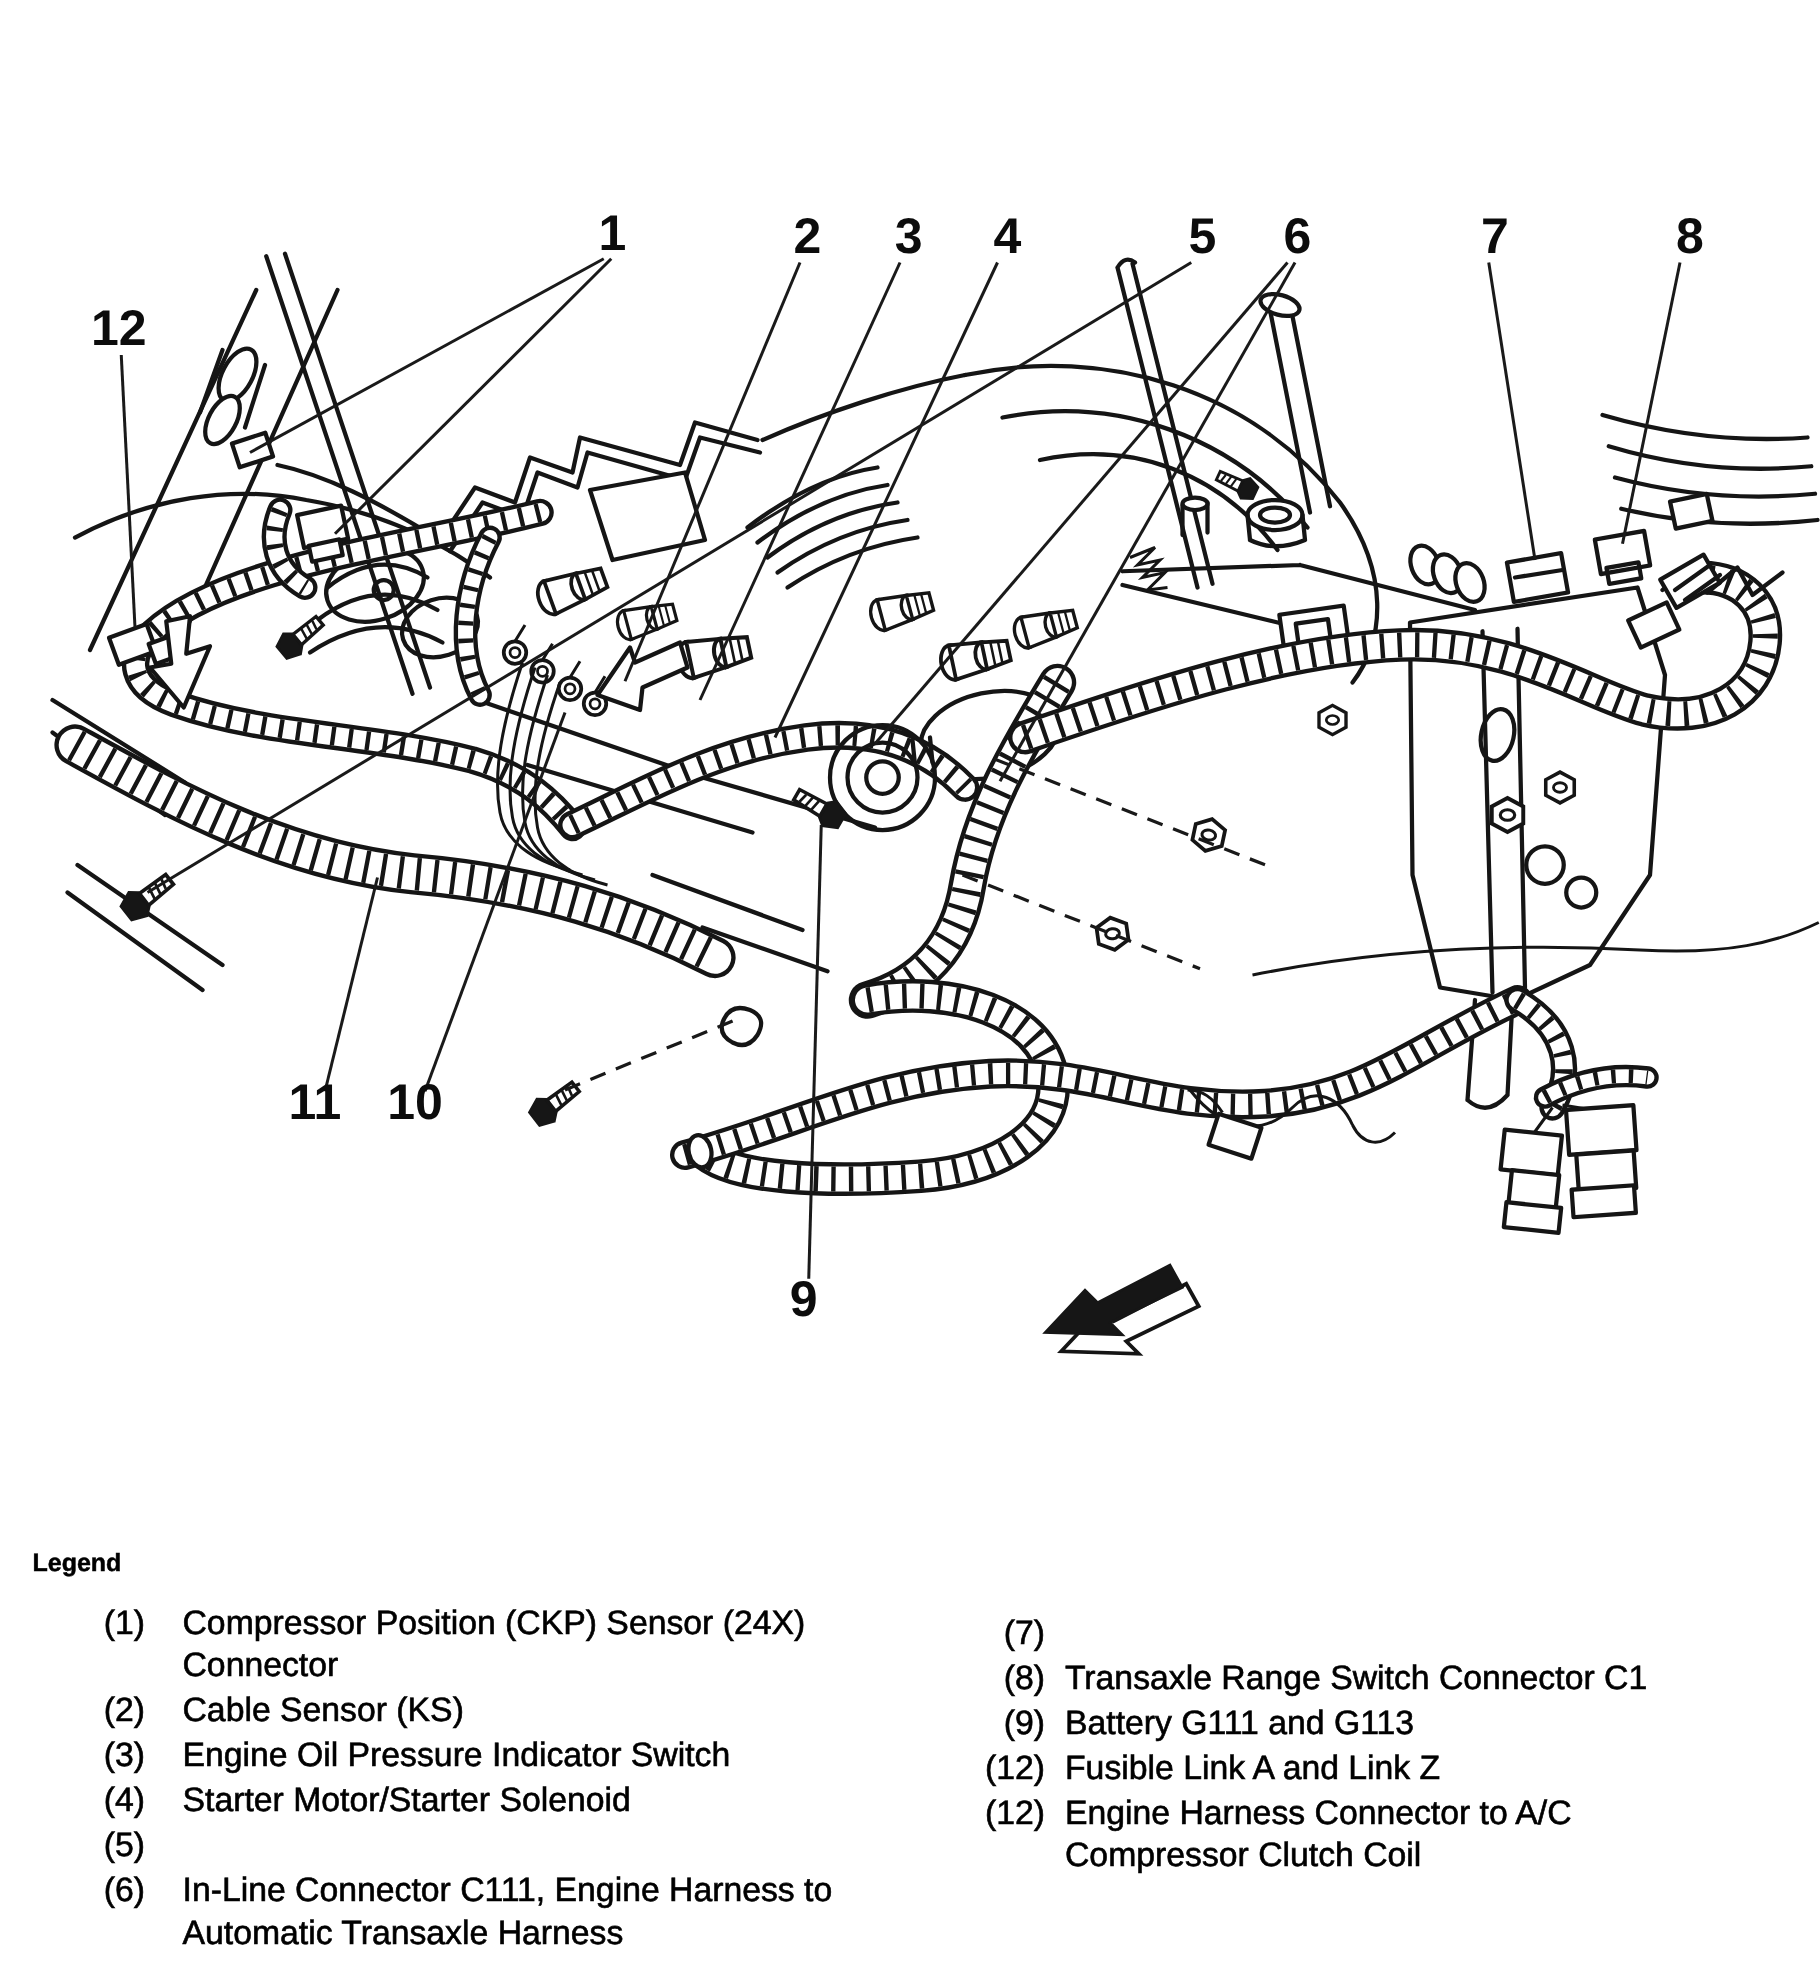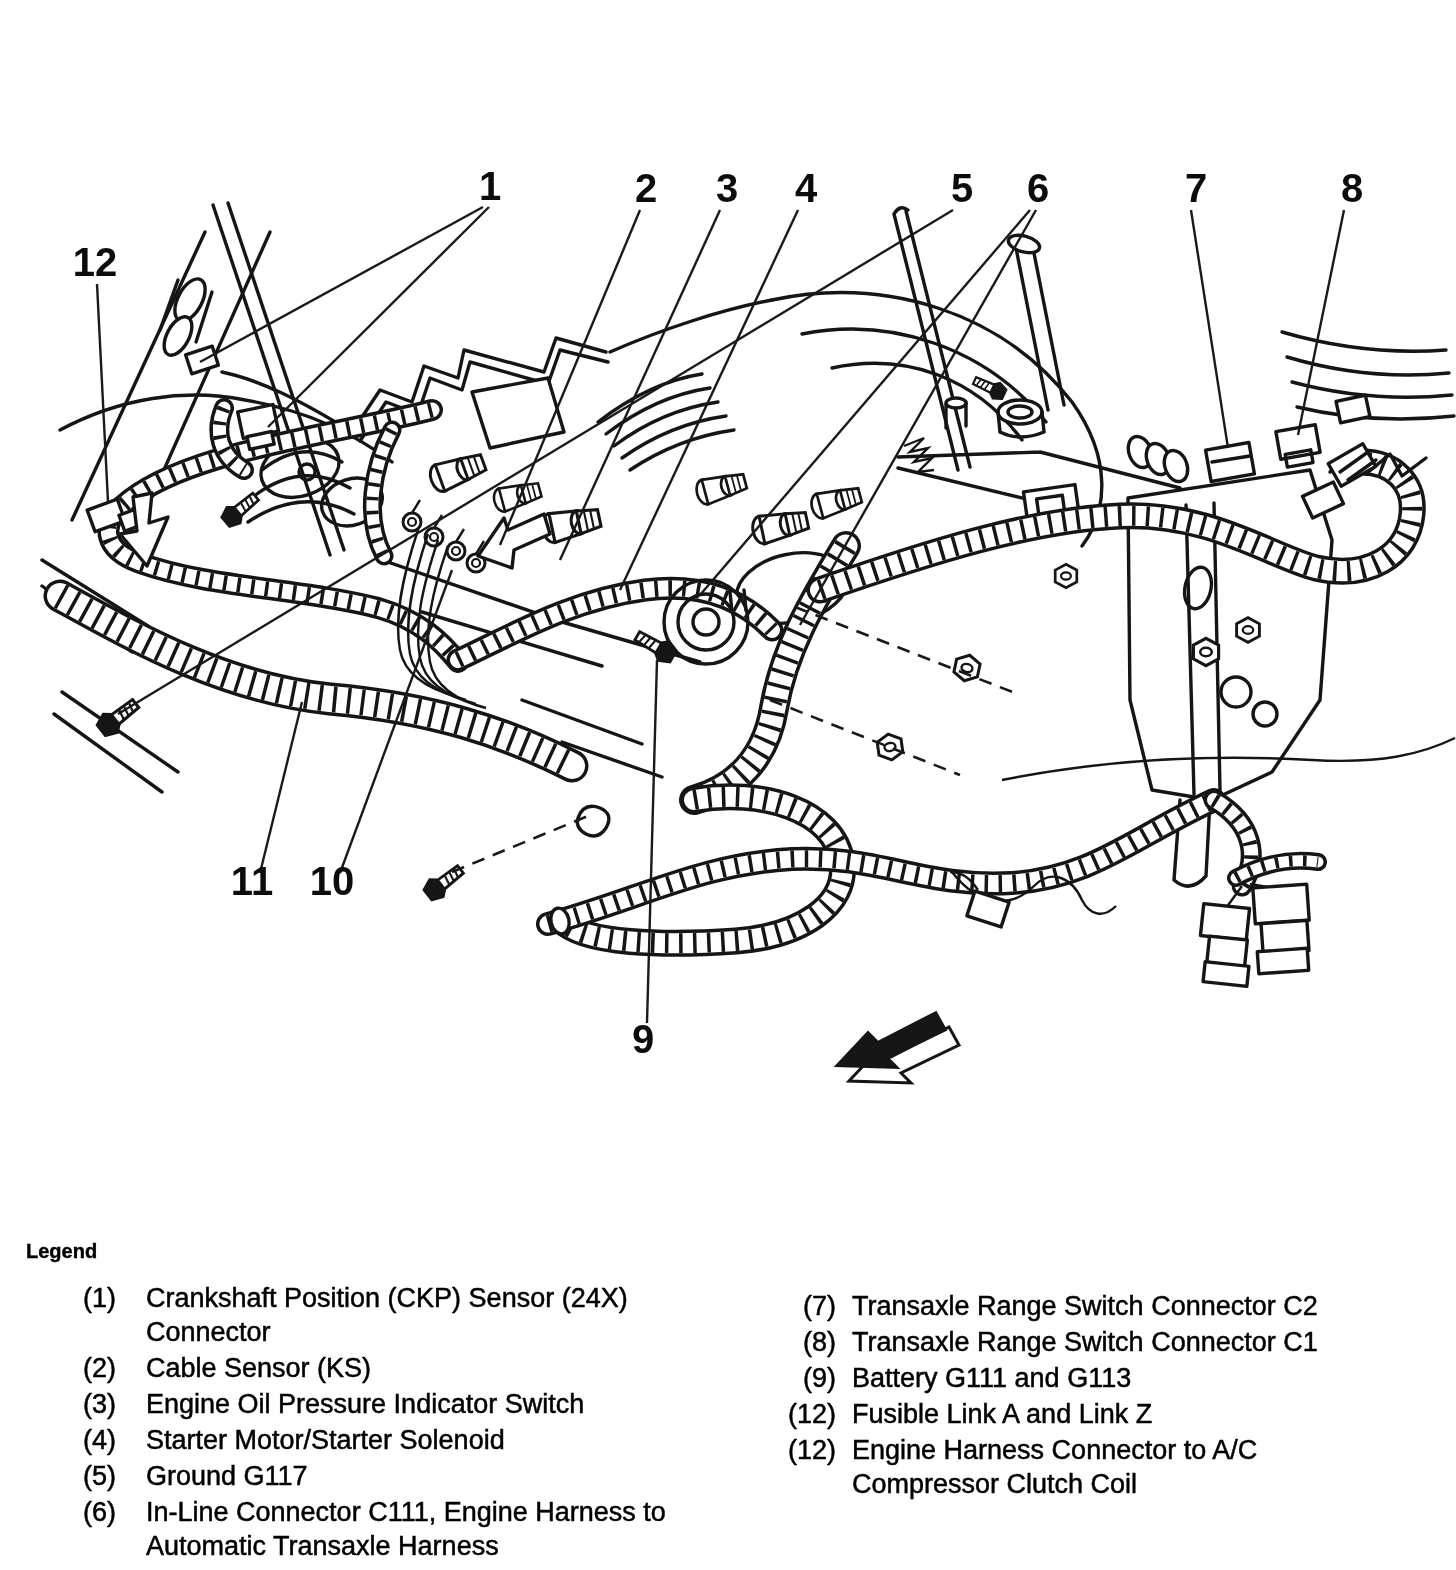--- a/index.html
+++ b/index.html
@@ -300,49 +300,47 @@
         <text x="95" y="276" text-anchor="middle" class="callout-num">12</text>
       </g>
 </svg>
 </div>
 
 <div id="legend">
   <div id="legend-heading">Legend</div>
   <div class="legend-col" id="legend-col-0">
       <div class="legend-row">
         <span class="legend-num">(1)</span>
-        <span class="legend-label">Crankshaft Position (CKP) Sensor (24X)
+        <span class="legend-label">Compressor Position (CKP) Sensor (24X)
 Connector</span>
       </div>
       <div class="legend-row">
         <span class="legend-num">(2)</span>
         <span class="legend-label">Cable Sensor (KS)</span>
       </div>
       <div class="legend-row">
         <span class="legend-num">(3)</span>
         <span class="legend-label">Engine Oil Pressure Indicator Switch</span>
       </div>
       <div class="legend-row">
         <span class="legend-num">(4)</span>
         <span class="legend-label">Starter Motor/Starter Solenoid</span>
       </div>
       <div class="legend-row">
         <span class="legend-num">(5)</span>
-        <span class="legend-label">Ground G117</span>
       </div>
       <div class="legend-row">
         <span class="legend-num">(6)</span>
         <span class="legend-label">In-Line Connector C111, Engine Harness to
 Automatic Transaxle Harness</span>
       </div>
     </div>
   <div class="legend-col" id="legend-col-1">
       <div class="legend-row">
         <span class="legend-num">(7)</span>
-        <span class="legend-label">Transaxle Range Switch Connector C2</span>
       </div>
       <div class="legend-row">
         <span class="legend-num">(8)</span>
         <span class="legend-label">Transaxle Range Switch Connector C1</span>
       </div>
       <div class="legend-row">
         <span class="legend-num">(9)</span>
         <span class="legend-label">Battery G111 and G113</span>
       </div>
       <div class="legend-row">

